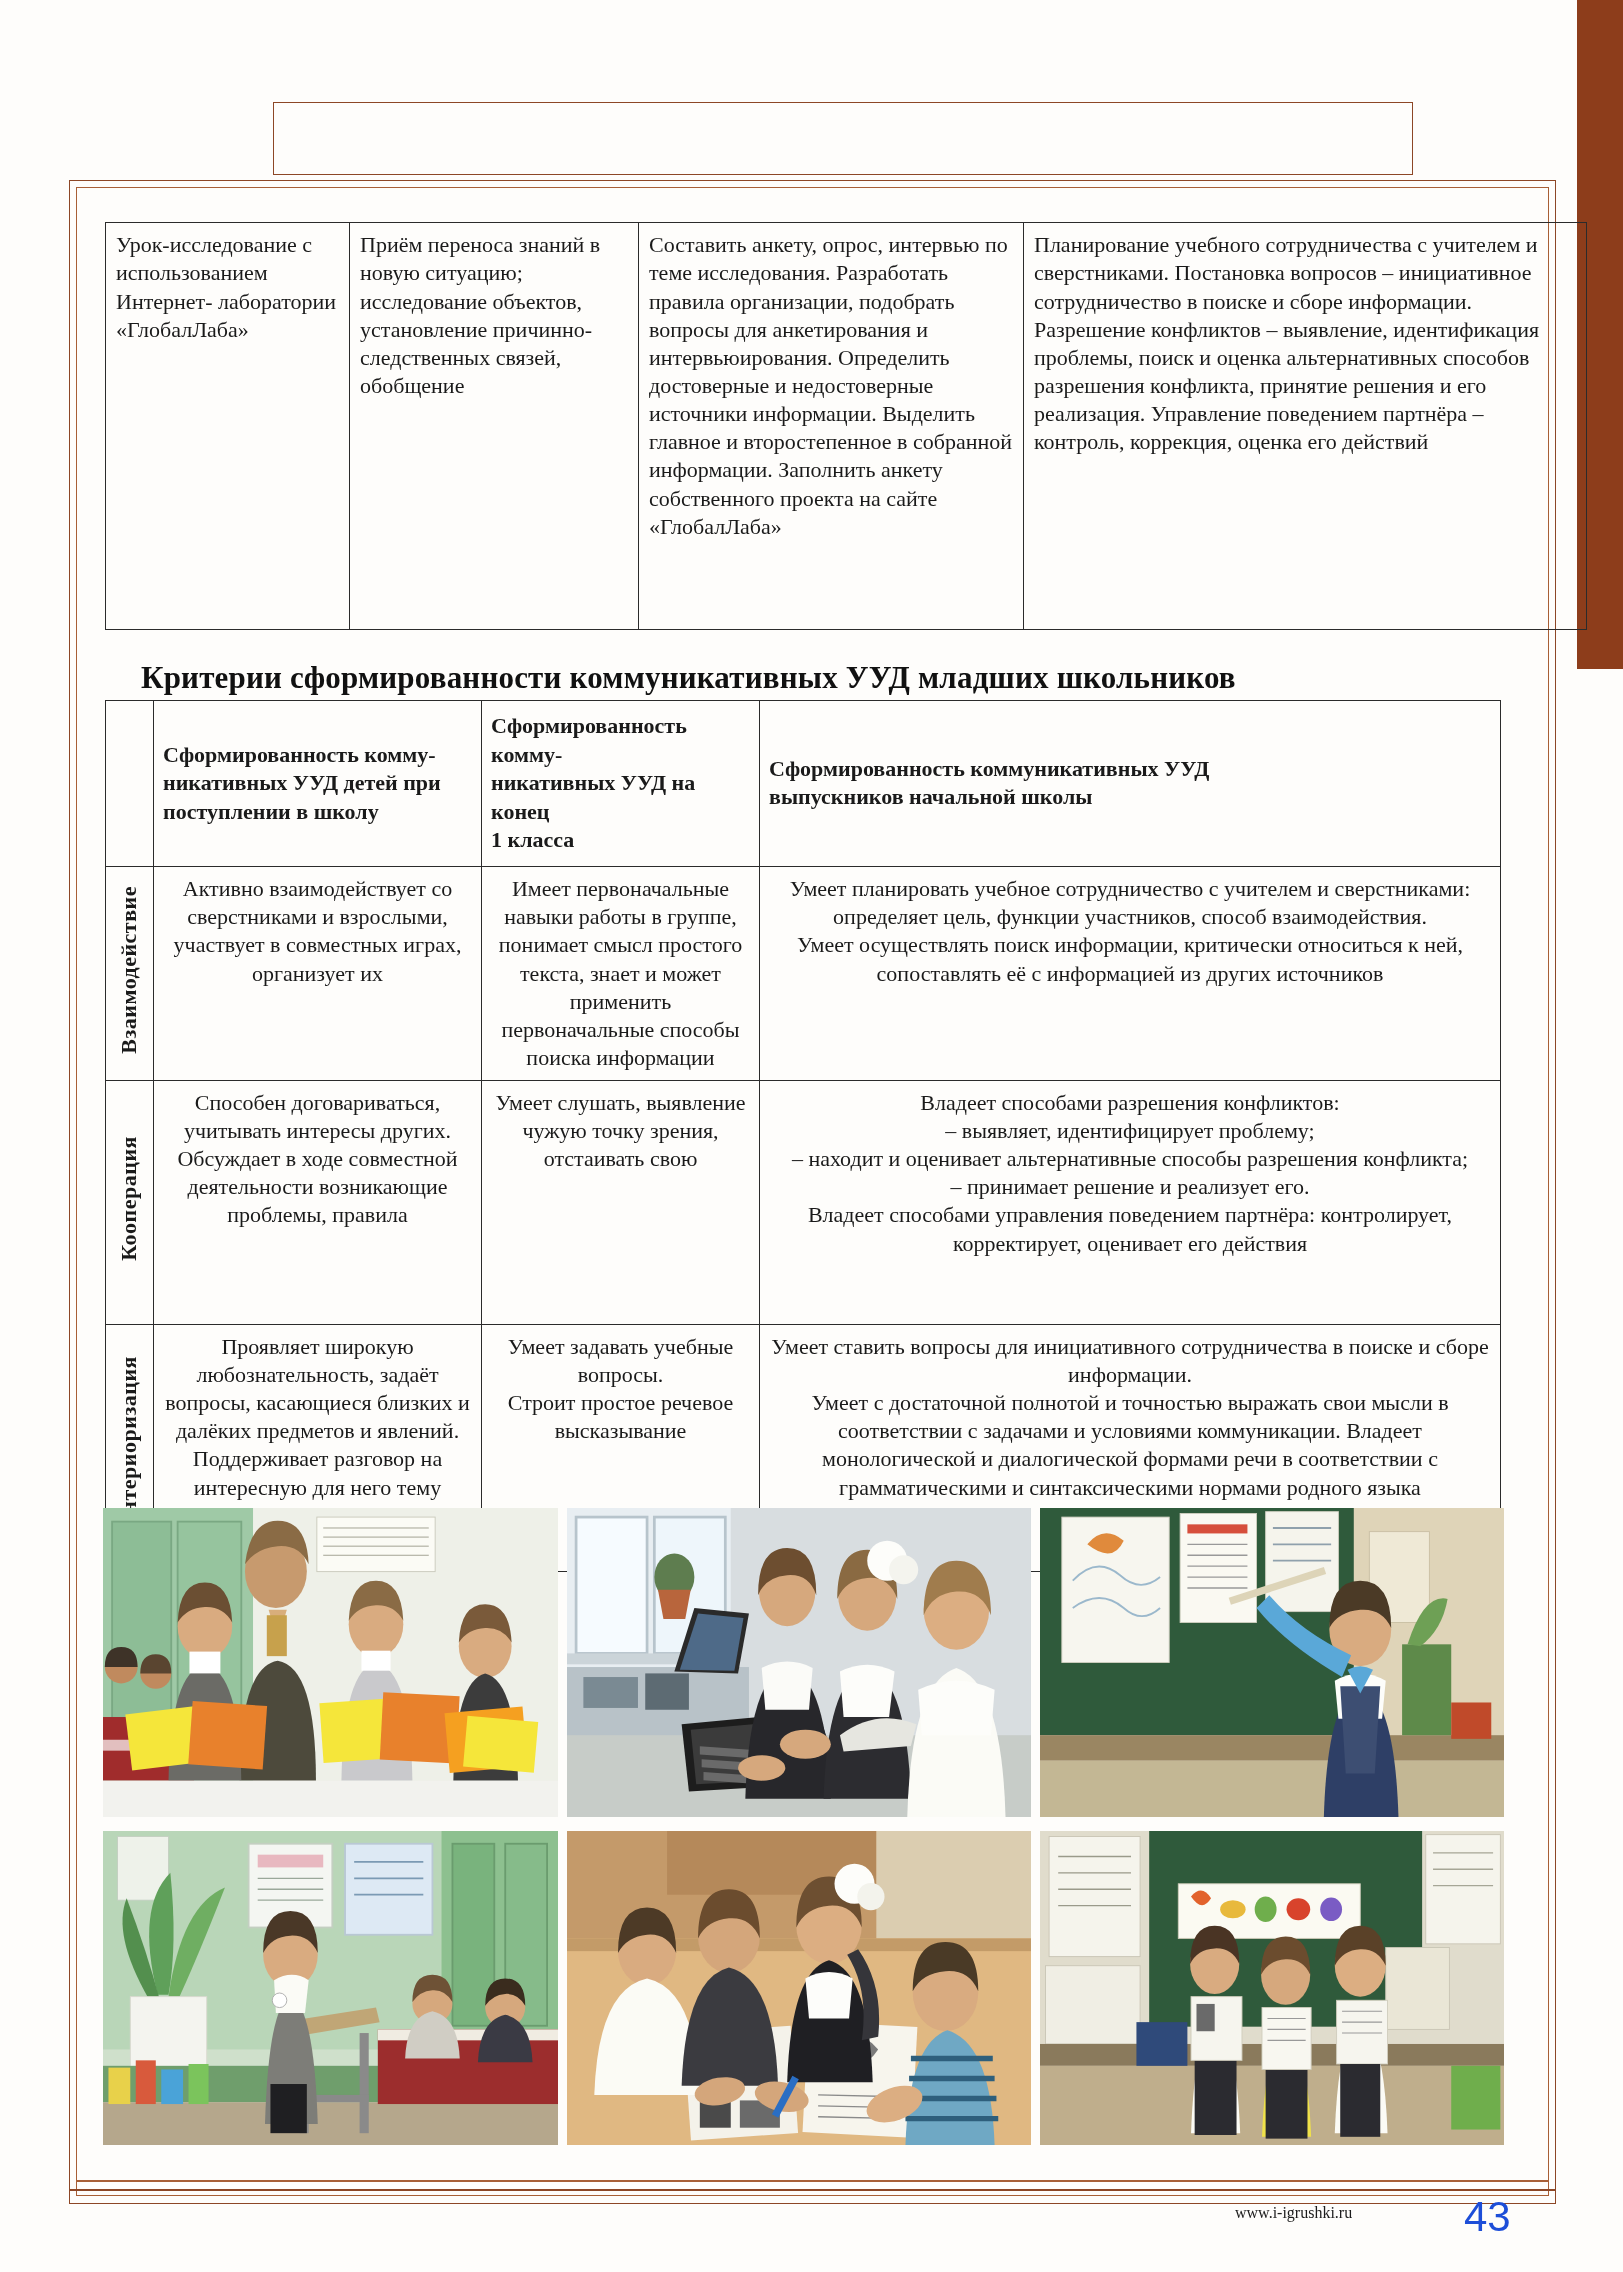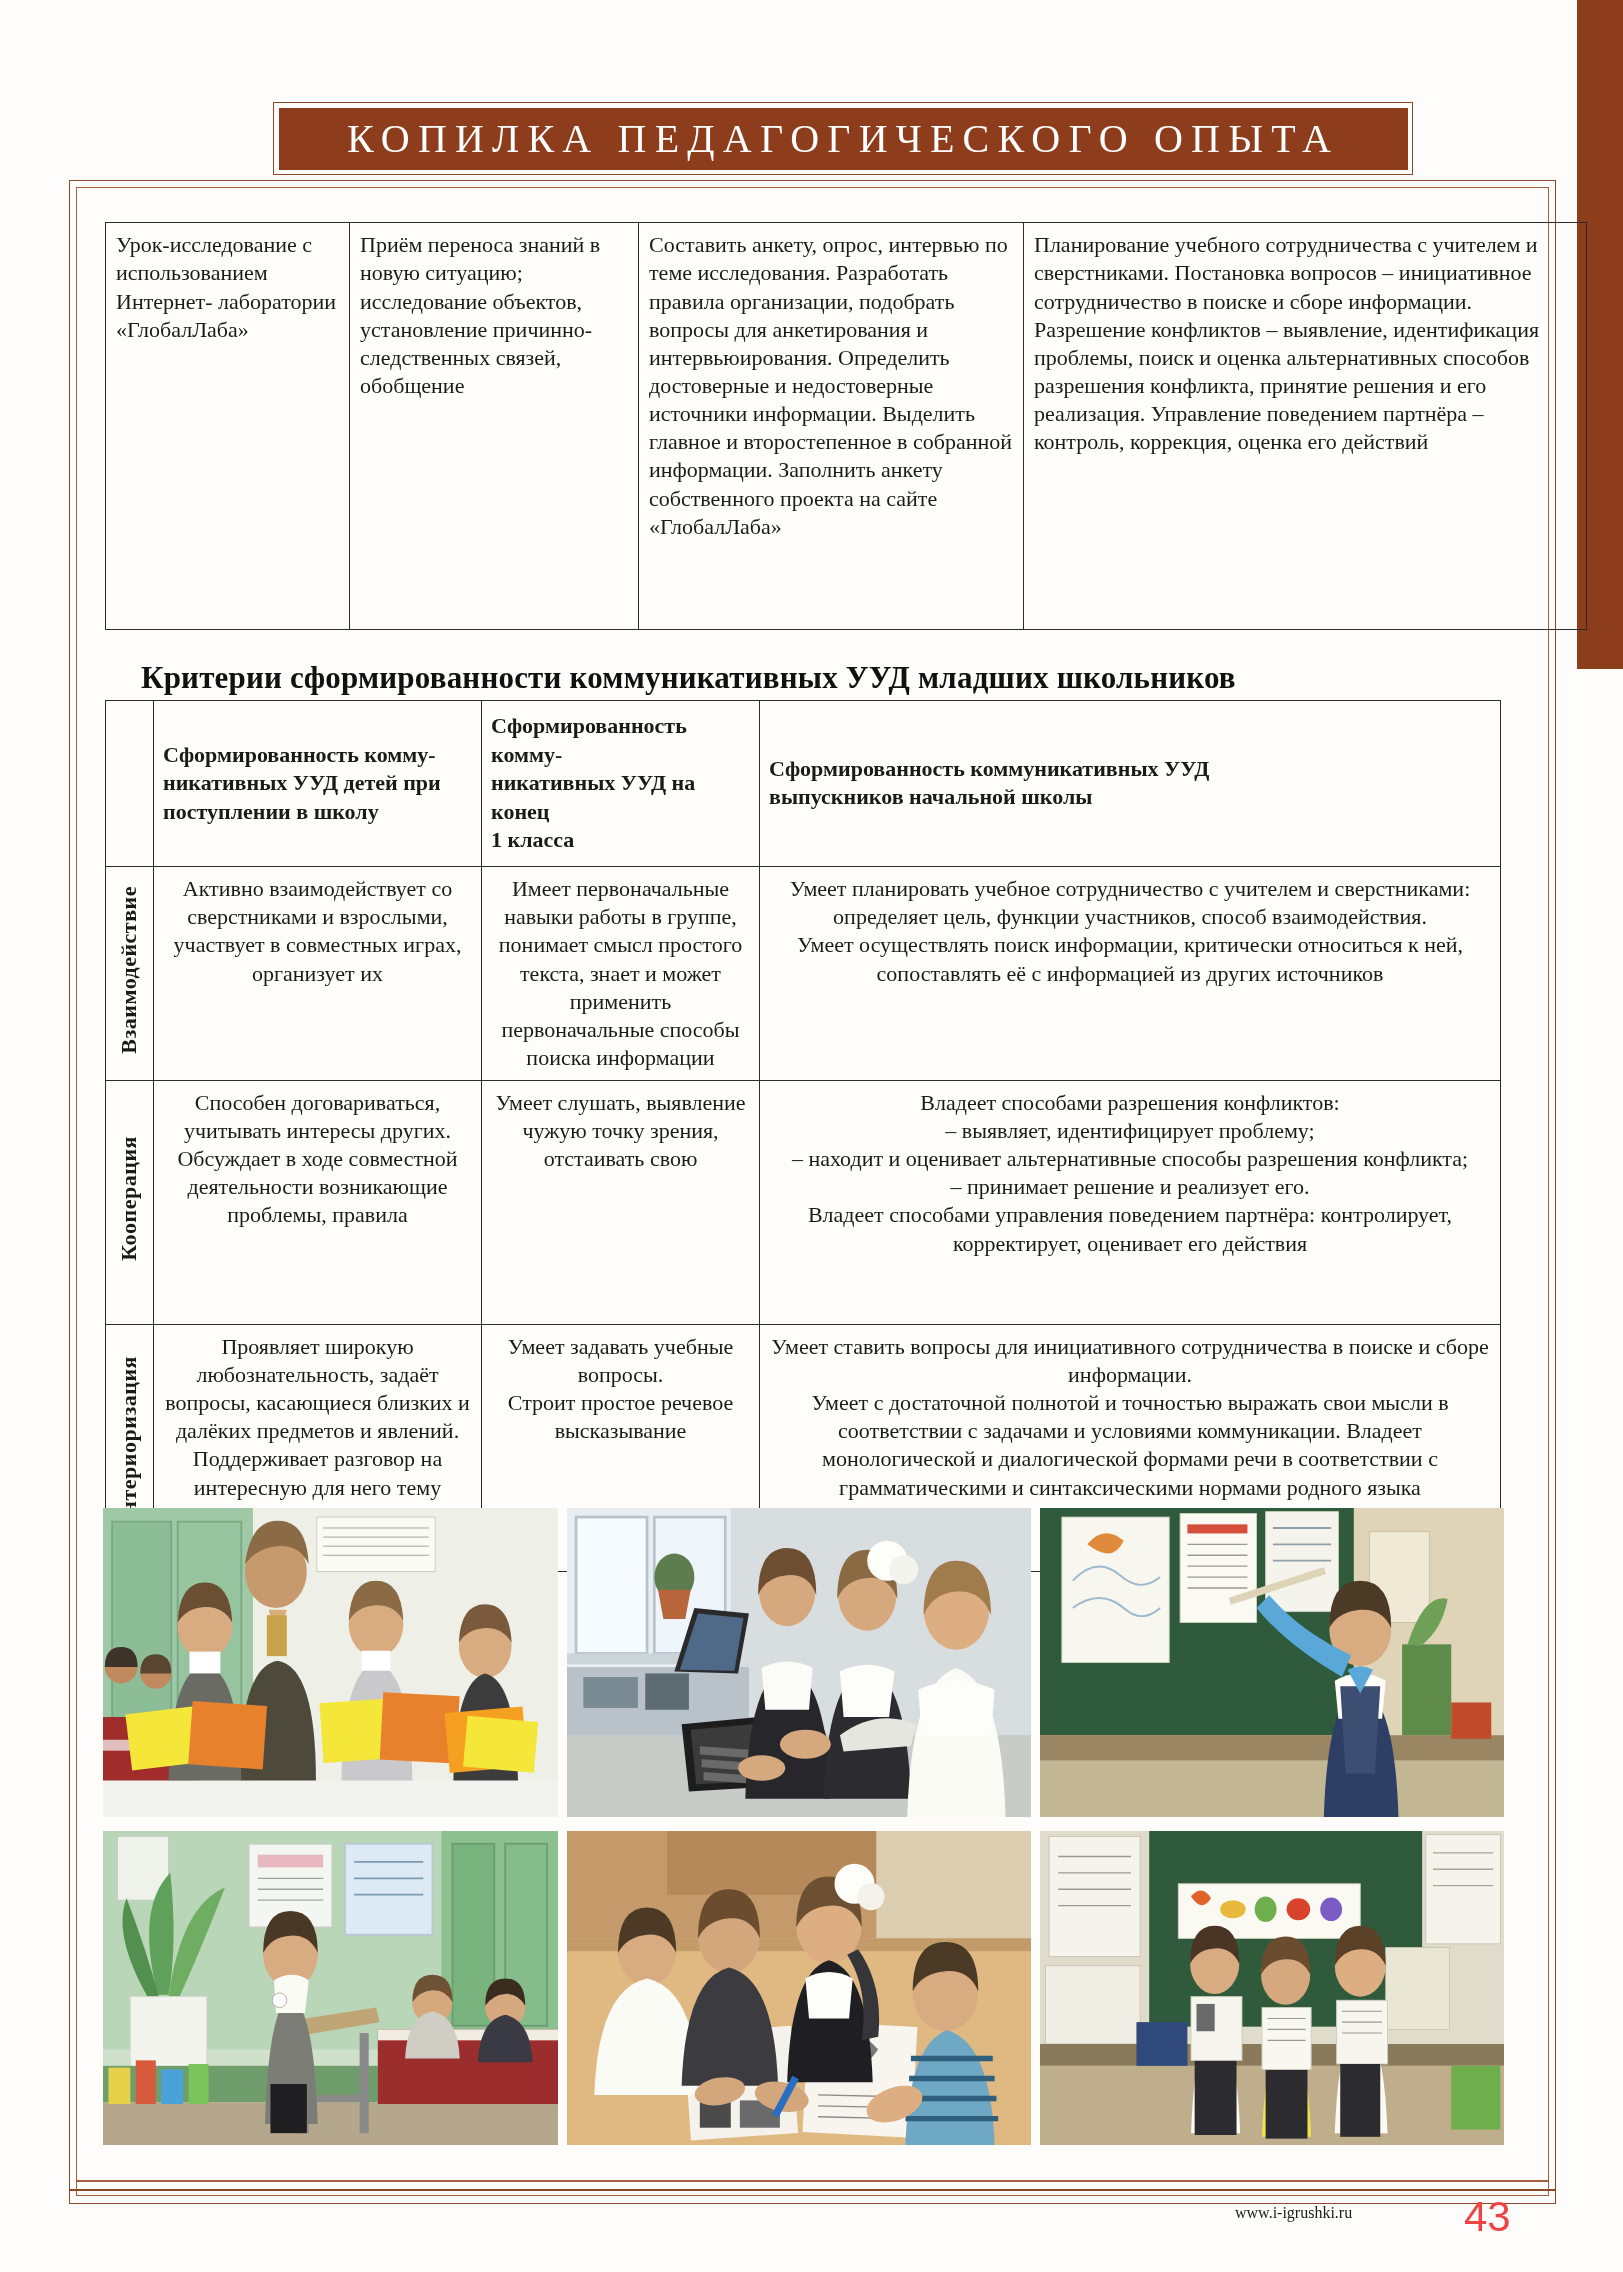--- a/index.html
+++ b/index.html
@@ -185,36 +185,33 @@
     top: 2204px;
     font-size: 16px;
     color: #1c1c1c;
     font-family: "Liberation Serif", "DejaVu Serif", serif;
   }
   .footer-page {
     position: absolute;
     left: 1464px;
     top: 2193px;
     font-size: 42px;
-    color: #ef4444;
+    color: #1d4ed8;
     font-family: "Liberation Sans", sans-serif;
   }
 </style>
 </head>
 <body>
 
 <div class="right-brown-bar"></div>
 <div class="page-frame"></div>
 <div class="page-frame-inner"></div>
 
 <div class="header-banner-wrap">
   <div class="header-banner-outer"></div>
-  <div class="header-banner">
-    <span class="header-title">КОПИЛКА ПЕДАГОГИЧЕСКОГО ОПЫТА</span>
-  </div>
 </div>
 
 <table class="tbl" id="table-methods">
   <tbody>
       <tr>
     <td style="width:223px">
       <div class="cell-lines">Урок-исследование с использованием Интернет- лаборатории «ГлобалЛаба»</div>
     </td>
     <td style="width:268px">
       <div class="cell-lines">Приём переноса знаний в новую ситуацию; исследование объектов, установление причинно-следственных связей, обобщение</div>

